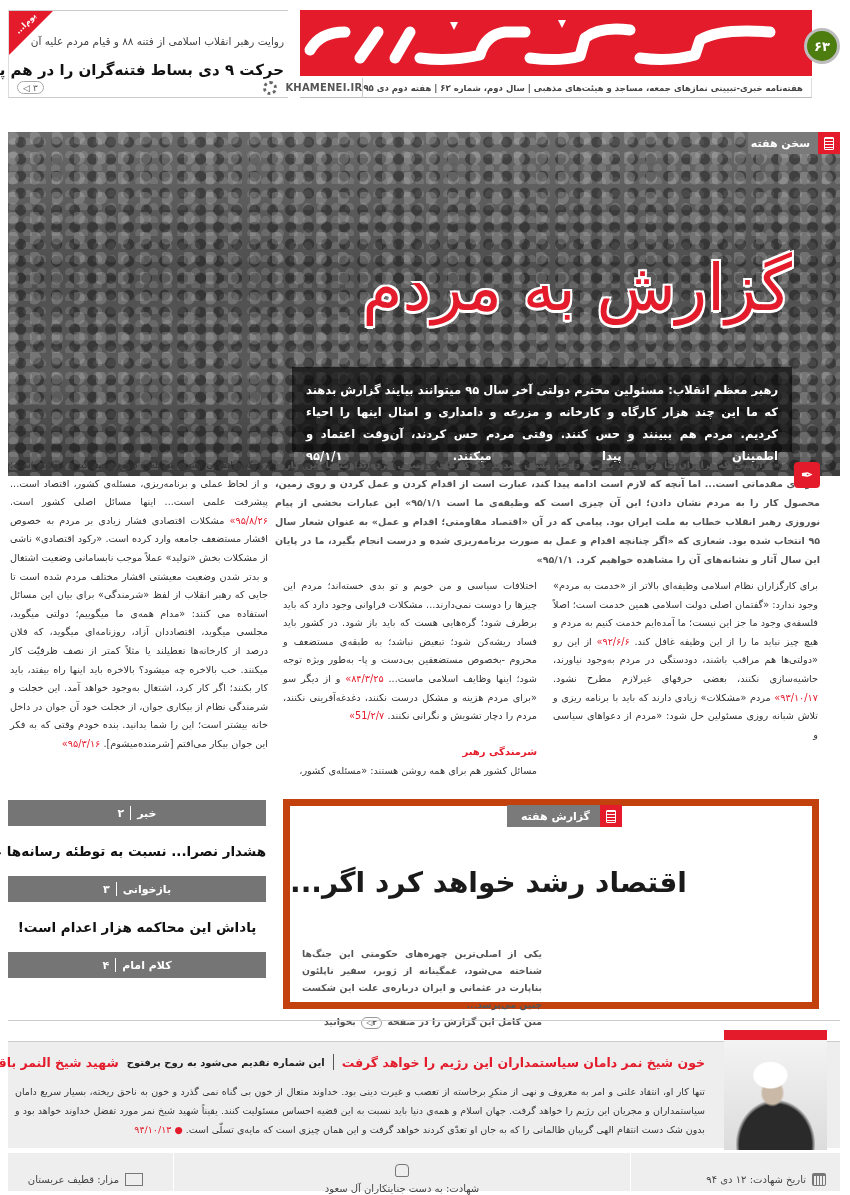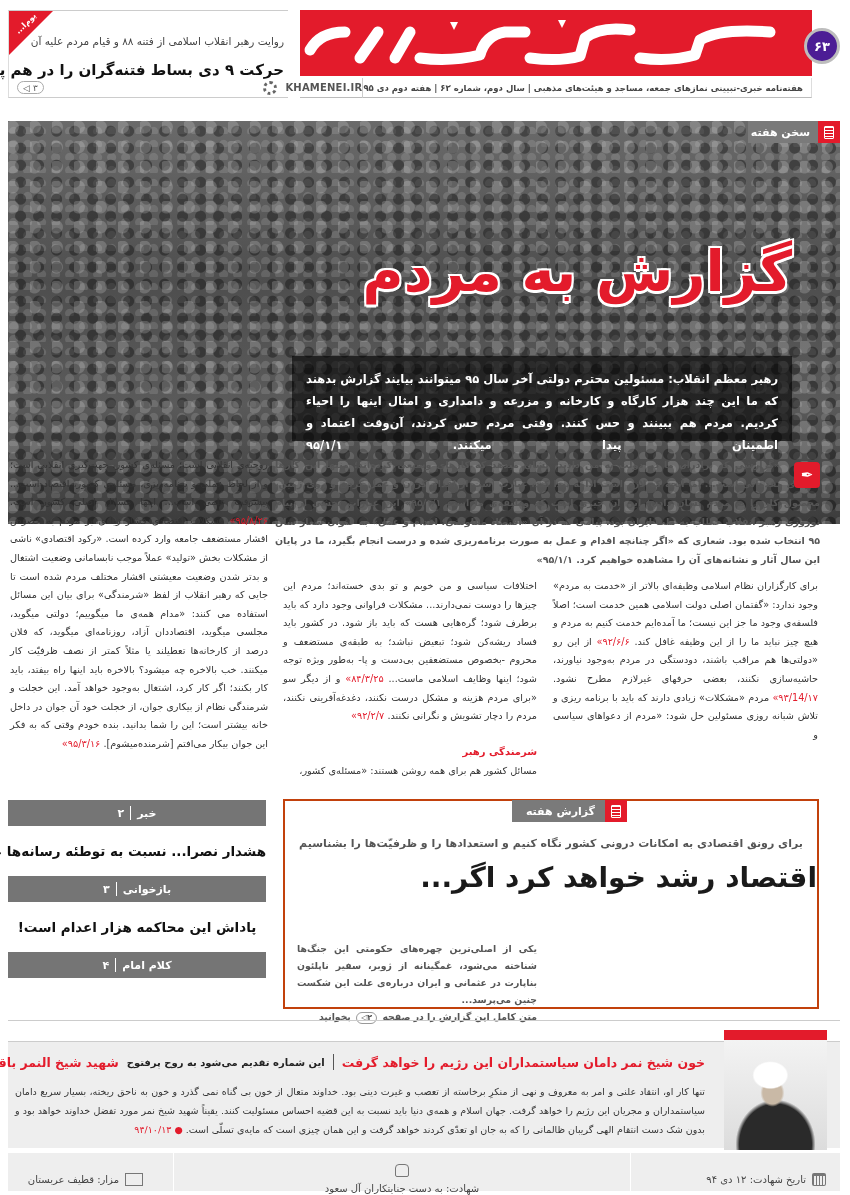--- a/index.html
+++ b/index.html
@@ -5,48 +5,48 @@
   * { box-sizing: border-box; margin: 0; padding: 0; }
   html, body { width: 850px; height: 1195px; background: #ffffff; overflow: hidden; }
   body { font-family: "DejaVu Sans", sans-serif; color: #222; position: relative; direction: rtl; }
 
   
   .masthead { position: absolute; left: 8px; top: 10px; width: 832px; height: 88px; }
   .brand-block { position: absolute; right: 28px; top: 0; width: 512px; height: 66px; background: #e31b2b; overflow: hidden; }
   .brand-logo { position: absolute; inset: 0; }
   .brand-logo svg { width: 100%; height: 100%; }
   .issue-circle { position: absolute; right: 0; top: 18px; width: 36px; height: 36px; border-radius: 50%;
-    background: #4c1d95; border: 3px solid #bdbdbd; color: #fff; font-size: 13px; font-weight: bold;
+    background: #4d7c0f; border: 3px solid #bdbdbd; color: #fff; font-size: 13px; font-weight: bold;
     display: flex; align-items: center; justify-content: center; }
   .brand-sub { position: absolute; right: 28px; top: 68px; width: 512px; height: 20px; border-bottom: 1px solid #bbb; border-right: 1px solid #ddd;
     display: flex; align-items: center; }
   .brand-sub-text { font-size: 8.5px; font-weight: bold; color: #444; padding-right: 8px; white-space: nowrap; flex: 1; }
   .site-logo { width: 125px; height: 20px; border-right: 1px solid #ccc; display: flex; align-items: center; justify-content: center; gap: 8px; direction: ltr; }
   .site-logo .gear { width: 14px; height: 14px; border-radius: 50%; border: 3px dotted #666; }
   .site-logo .site-name { font-size: 10px; font-weight: bold; color: #555; letter-spacing: .2px; }
 
   .teaser { position: absolute; left: 0; top: 0; width: 280px; height: 88px; border-top: 1px solid #ccc; border-bottom: 1px solid #ccc; border-left: 1px solid #ddd; }
   .teaser-ribbon { position: absolute; left: 0; top: 0; width: 0; height: 0; border-top: 44px solid #e31b2b; border-right: 44px solid transparent; }
   .teaser-ribbon-label { position: absolute; left: 4px; top: 8px; color: #fff; font-size: 8px; font-weight: bold; transform: rotate(-45deg); }
   .teaser-kicker { position: absolute; right: 4px; top: 24px; font-size: 10.5px; color: #444; white-space: nowrap; }
   .teaser-title { position: absolute; right: 4px; top: 50px; font-size: 15px; font-weight: bold; color: #111; white-space: nowrap; }
   .page-ref { position: absolute; left: 8px; top: 70px; height: 13px; padding: 0 5px; border: 1px solid #aaa; border-radius: 7px; font-size: 9px; color: #555; display: flex; align-items: center; gap: 3px; direction: ltr; }
 
   
-  .hero { position: absolute; left: 8px; top: 121px; width: 832px; height: 403px; overflow: hidden;
+  .hero { position: absolute; left: 8px; top: 132px; width: 832px; height: 344px; overflow: hidden;
     background:
       radial-gradient(circle at 20% 30%, rgba(255,255,255,.18) 0 6px, transparent 7px) 0 0/22px 20px,
       radial-gradient(circle at 70% 60%, rgba(0,0,0,.35) 0 5px, transparent 6px) 0 0/18px 17px,
       radial-gradient(circle at 40% 80%, rgba(255,255,255,.12) 0 4px, transparent 5px) 0 0/14px 13px,
       linear-gradient(180deg, #6a6a6a 0%, #4e4e4e 40%, #5a5a5a 70%, #3c3c3c 100%); }
   .hero-tag { position: absolute; right: 0; top: 0; height: 22px; width: 92px; background: #7a7a7a; display: flex; align-items: center; }
   .hero-tag .tag-icon { width: 22px; height: 22px; background: #e31b2b; display: flex; align-items: center; justify-content: center; }
   .hero-tag .tag-label { color: #fff; font-size: 11px; font-weight: bold; padding-right: 8px; }
   .doc-glyph { width: 10px; height: 13px; border: 1.5px solid #fff; border-radius: 1px; background: repeating-linear-gradient(#fff 0 1px, transparent 1px 3px); }
-  .hero-title { position: absolute; right: 48px; top: 118px; font-size: 56px; font-weight: bold; color: #e31b2b;
+  .hero-title { position: absolute; right: 48px; top: 118px; font-size: 65px; font-weight: normal; color: #e31b2b;
     text-shadow: 2px 2px 0 #fff, -2px 2px 0 #fff, 2px -2px 0 #fff, -2px -2px 0 #fff, 0 3px 0 #fff; letter-spacing: -2px; white-space: nowrap; }
   .hero-caption { position: absolute; right: 48px; top: 235px; width: 500px; height: 85px; background: rgba(0,0,0,.6); padding: 12px 14px 0 14px; }
   .hero-caption p { color: #fff; font-size: 11.5px; font-weight: bold; line-height: 22px; text-align: justify; text-align-last: justify; }
 
   
   .quote { position: absolute; left: 275px; top: 455px; width: 545px; height: 100px; }
   .quote-icon { position: absolute; right: 0; top: 7px; width: 26px; height: 26px; background: #e31b2b; border-radius: 4px; display: flex; align-items: center; justify-content: center; color: #fff; font-size: 15px; }
   .quote-text { position: absolute; right: 0; top: 0; width: 545px; font-size: 9.5px; font-weight: bold; color: #555; line-height: 19px; text-align: justify; }
   .indent { display: inline-block; width: 40px; }
 
@@ -58,26 +58,26 @@
   .col-right { left: 553px; top: 577px; width: 265px; }
   .subhead { color: #e31b2b; font-weight: bold; font-size: 10px; display: block; margin-top: 16px; line-height: 20px; }
 
   
   .side { position: absolute; left: 8px; top: 800px; width: 258px; }
   .side-bar { height: 26px; background: #757575; color: #fff; font-size: 11px; font-weight: bold; display: flex; align-items: center; justify-content: center; gap: 6px; }
   .side-bar .sep { width: 1px; height: 14px; background: #fff; }
   .side-head { font-size: 13.5px; font-weight: bold; color: #111; text-align: center; height: 50px; line-height: 50px; white-space: nowrap; }
 
   
-  .report { position: absolute; left: 283px; top: 799px; width: 536px; height: 210px; border: 2px solid #c2410c; }
+  .report { position: absolute; left: 283px; top: 799px; width: 536px; height: 210px; border: 7px solid #c2410c; }
   .report-tag { position: absolute; right: 190px; top: -1px; height: 22px; width: 115px; background: #7a7a7a; display: flex; align-items: center; }
   .report-tag .tag-icon { width: 22px; height: 22px; background: #e31b2b; display: flex; align-items: center; justify-content: center; }
   .report-tag .tag-label { color: #fff; font-size: 11px; font-weight: bold; padding-right: 10px; }
   .report-kicker { position: absolute; left: 0; right: 0; top: 36px; text-align: center; font-size: 11px; font-weight: bold; color: #555; }
-  .report-title { position: absolute; left: 0; right: 0; top: 60px; text-align: right; font-size: 28px; font-weight: bold; color: #1a1a1a; letter-spacing: -1px; }
+  .report-title { position: absolute; left: 0; right: 0; top: 60px; text-align: left; font-size: 28px; font-weight: bold; color: #1a1a1a; letter-spacing: -1px; }
   .report-col { position: absolute; top: 122px; width: 240px; font-size: 9.3px; font-weight: bold; color: #555; line-height: 17px; text-align: justify; margin-top: 17px; }
   .report-col.r { right: 12px; }
   .report-col.l { left: 12px; }
   .page-ref-inline { display: inline-flex; align-items: center; height: 12px; padding: 0 4px; border: 1px solid #999; border-radius: 6px; font-size: 8px; direction: ltr; margin: 0 2px; }
 
   .divider { position: absolute; left: 8px; top: 1020px; width: 832px; height: 1px; background: #ccc; }
 
   
   .tribute { position: absolute; left: 8px; top: 1041px; width: 832px; height: 107px; background: #eeeeee; border-top: 1px solid #ccc; }
   .tribute-photo-bar { position: absolute; right: 13px; top: -12px; width: 103px; height: 10px; background: #e31b2b; }
@@ -163,29 +163,29 @@
   <div class="quote-text">
     <span class="indent"></span><span>«گزارشی که برادران ما در دولت به من دادند، نشان میدهد که کارهای وسیعی کرده‌اند؛ منتها این کارها کارهای مقدماتی است... اما آنچه که لازم است ادامه پیدا کند، عبارت است از اقدام کردن و عمل کردن و روی زمین، محصول کار را به مردم نشان دادن؛ این آن چیزی است که وظیفه‌ی ما است ۹۵/۱/۱» این عبارات بخشی از پیام نوروزی رهبر انقلاب خطاب به ملت ایران بود. پیامی که در آن «اقتصاد مقاومتی؛ اقدام و عمل» به عنوان شعار سال ۹۵ انتخاب شده بود. شعاری که «اگر چنانچه اقدام و عمل به صورت برنامه‌ریزی شده و درست انجام بگیرد، ما در پایان این سال آثار و نشانه‌های آن را مشاهده خواهیم کرد. ۹۵/۱/۱»</span>
   </div>
   <div class="quote-icon">✒</div>
 </section>
 
 <div class="col col-right">
   <span>برای کارگزاران نظام اسلامی وظیفه‌ای بالاتر از «خدمت به مردم» وجود ندارد: «گفتمان اصلی دولت اسلامی همین خدمت است؛ اصلاً فلسفه‌ی وجود ما جز این نیست؛ ما آمده‌ایم خدمت کنیم به مردم و هیچ چیز نباید ما را از این وظیفه غافل کند.</span>
   <span class="date">۹۲/۶/۶»</span>
   <span>از این رو «دولتی‌ها هم مراقب باشند، دودستگی در مردم به‌وجود نیاورند، حاشیه‌سازی نکنند، بعضی حرفهای غیرلازم مطرح نشود.</span>
-  <span class="date">۹۳/14/۱۷»</span>
+  <span class="date">۹۳/۱۰/۱۷»</span>
   <span>مردم «مشکلات» زیادی دارند که باید با برنامه ریزی و تلاش شبانه روزی مسئولین حل شود: «مردم از دعواهای سیاسی و</span>
 </div>
 
 <div class="col col-mid">
   <span>اختلافات سیاسی و من خوبم و تو بدی خسته‌اند؛ مردم این چیزها را دوست نمی‌دارند... مشکلات فراوانی وجود دارد که باید برطرف شود؛ گره‌هایی هست که باید باز شود. در کشور باید فساد ریشه‌کن شود؛ تبعیض نباشد؛ به طبقه‌ی مستضعف و محروم -بخصوص مستضعفین بی‌دست و پا- به‌طور ویژه توجه شود؛ اینها وظایف اسلامی ماست...</span>
   <span class="date">۸۴/۳/۲۵»</span>
   <span>و از دیگر سو «برای مردم هزینه و مشکل درست نکنند، دغدغه‌آفرینی نکنند، مردم را دچار تشویش و نگرانی نکنند.</span>
-  <span class="date">۹۲/۲/۷»</span>
+  <span class="date">51/۲/۷»</span>
   <span class="subhead">شرمندگی رهبر</span>
   <span>مسائل کشور هم برای همه روشن هستند: «مسئله‌ی کشور،</span>
 </div>
 
 <div class="col col-left">
   <span>روحیّه‌ی انقلابی است؛ مسئله‌ی کشور، جهت‌گیری انقلابی است؛ و از لحاظ عملی و برنامه‌ریزی، مسئله‌ی کشور، اقتصاد است... پیشرفت علمی است... اینها مسائل اصلی کشور است.</span>
   <span class="date">۹۵/۸/۲۶»</span>
   <span>مشکلات اقتصادی فشار زیادی بر مردم به خصوص اقشار مستضعف جامعه وارد کرده است. «رکود اقتصادی» ناشی از مشکلات بخش «تولید» عملاً موجب نابسامانی وضعیت اشتغال و بدتر شدن وضعیت معیشتی اقشار مختلف مردم شده است تا جایی که رهبر انقلاب از لفظ «شرمندگی» برای بیان این مسائل استفاده می کنند: «مدام همه‌ی ما میگوییم؛ دولتی میگوید، مجلسی میگوید، اقتصاددان آزاد، روزنامه‌ای میگوید، که فلان درصد از کارخانه‌ها تعطیلند یا مثلاً کمتر از نصف ظرفیّت کار میکنند. خب بالاخره چه میشود؟ بالاخره باید اینها راه بیفتد، باید کار بکنند؛ اگر کار کرد، اشتغال به‌وجود خواهد آمد. این خجلت و شرمندگی نظام از بیکاری جوان، از خجلت خود آن جوان در داخل خانه بیشتر است؛ این را شما بدانید. بنده خودم وقتی که به فکر این جوان بیکار می‌افتم [شرمنده‌میشوم].</span>
   <span class="date">۹۵/۳/۱۶»</span>
 </div>
@@ -210,21 +210,20 @@
   </div>
 </aside>
 
 <section class="report">
   <div class="report-tag">
     <span class="tag-icon">
         <span class="doc-glyph"></span>
       </span>
     <span class="tag-label">گزارش هفته</span>
   </div>
-  <div class="report-kicker">برای رونق اقتصادی به امکانات درونی کشور نگاه کنیم و استعدادها را و ظرفیّت‌ها را بشناسیم</div>
   <div class="report-title">اقتصاد رشد خواهد کرد اگر...</div>
   <div class="report-col l">
     <span>یکی از اصلی‌ترین چهره‌های حکومتی این جنگ‌ها شناخته می‌شود، غمگینانه از ژوبر، سفیر ناپلئون بناپارت در عثمانی و ایران درباره‌ی علت این شکست چنین می‌پرسد...</span><br>
     <span>متن کامل این گزارش را در صفحه</span>
     <span class="page-ref-inline">
       <span>◁</span>
       <span>۲</span>
     </span>
     <span>بخوانید</span>
   </div>

